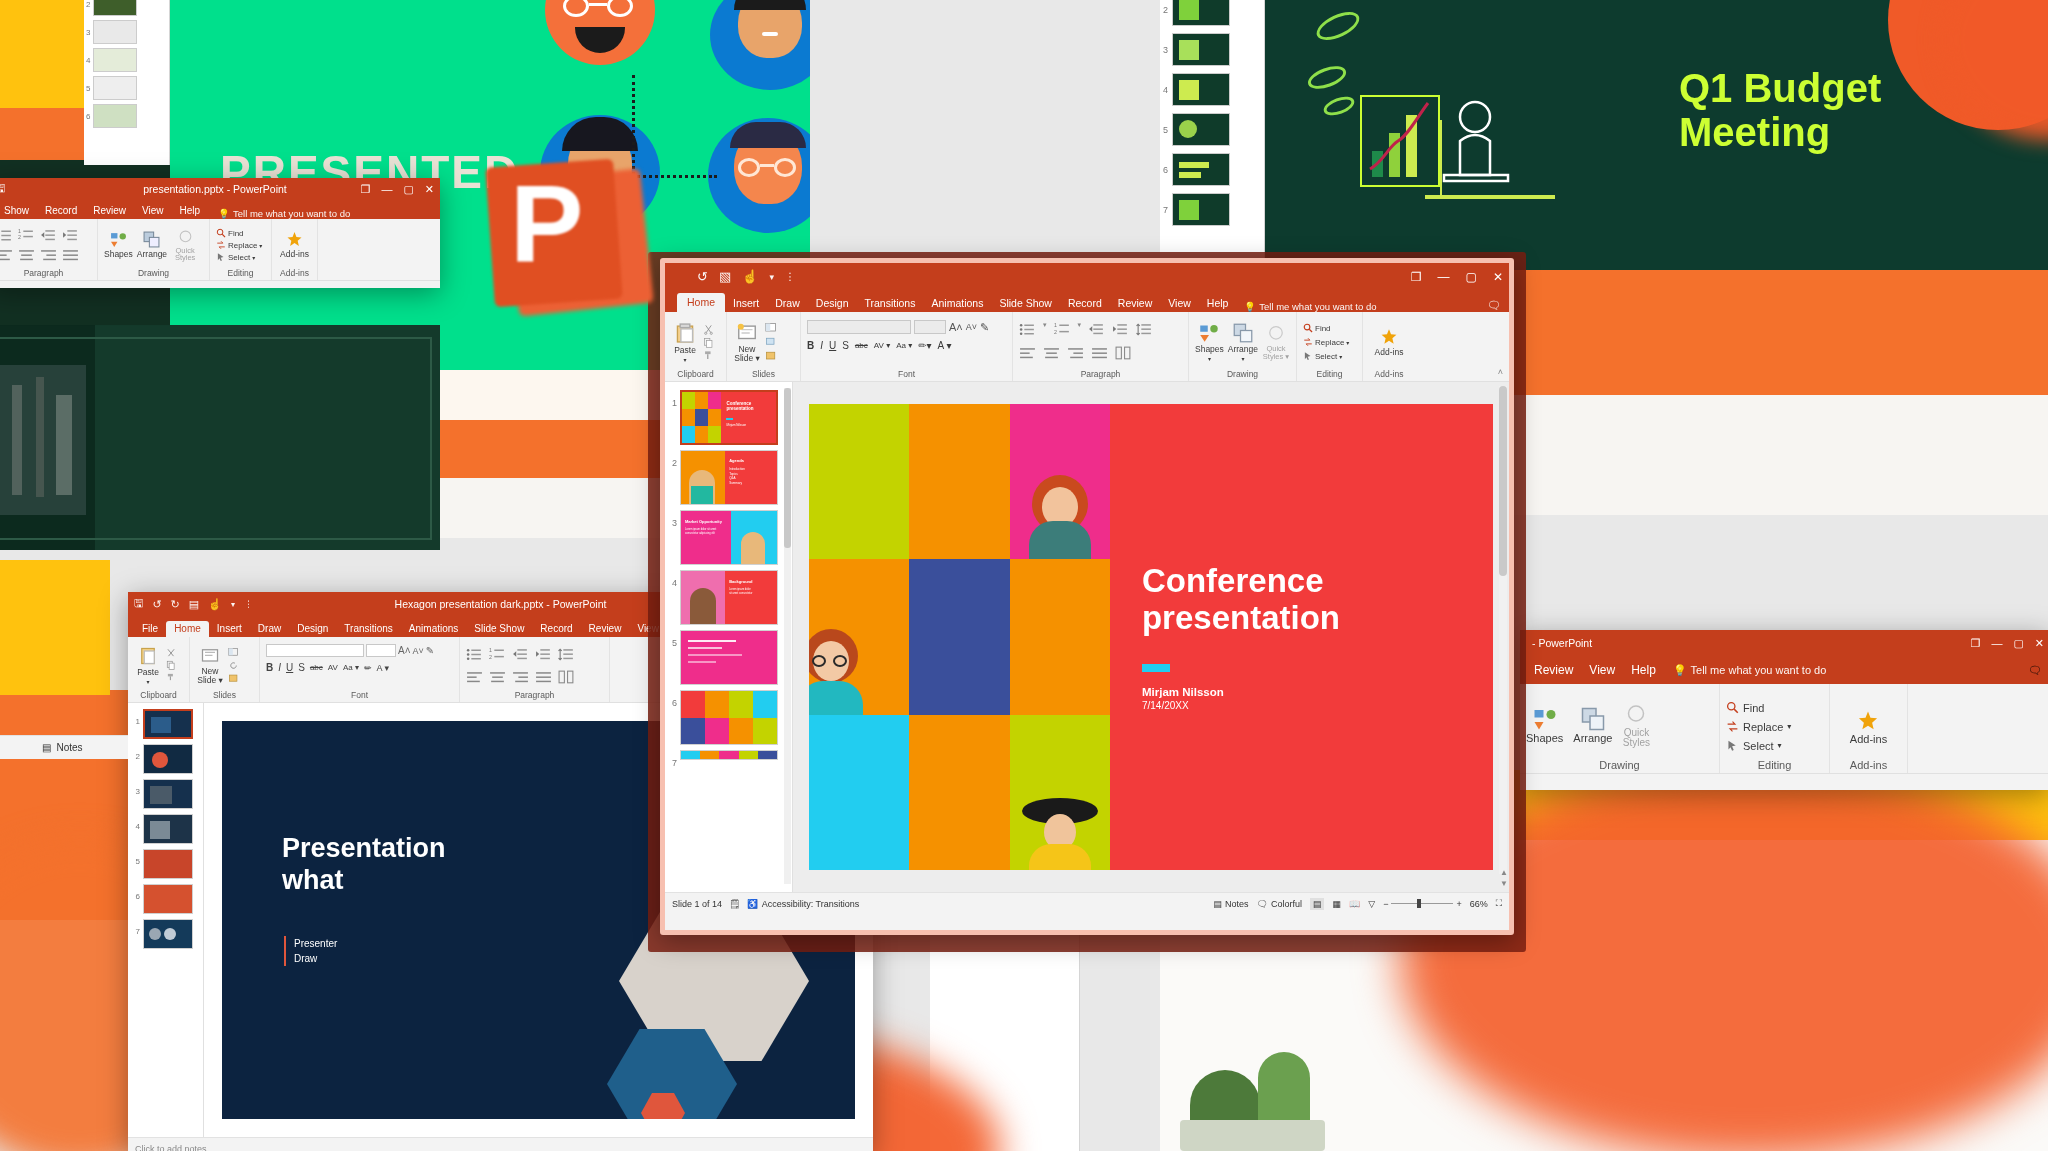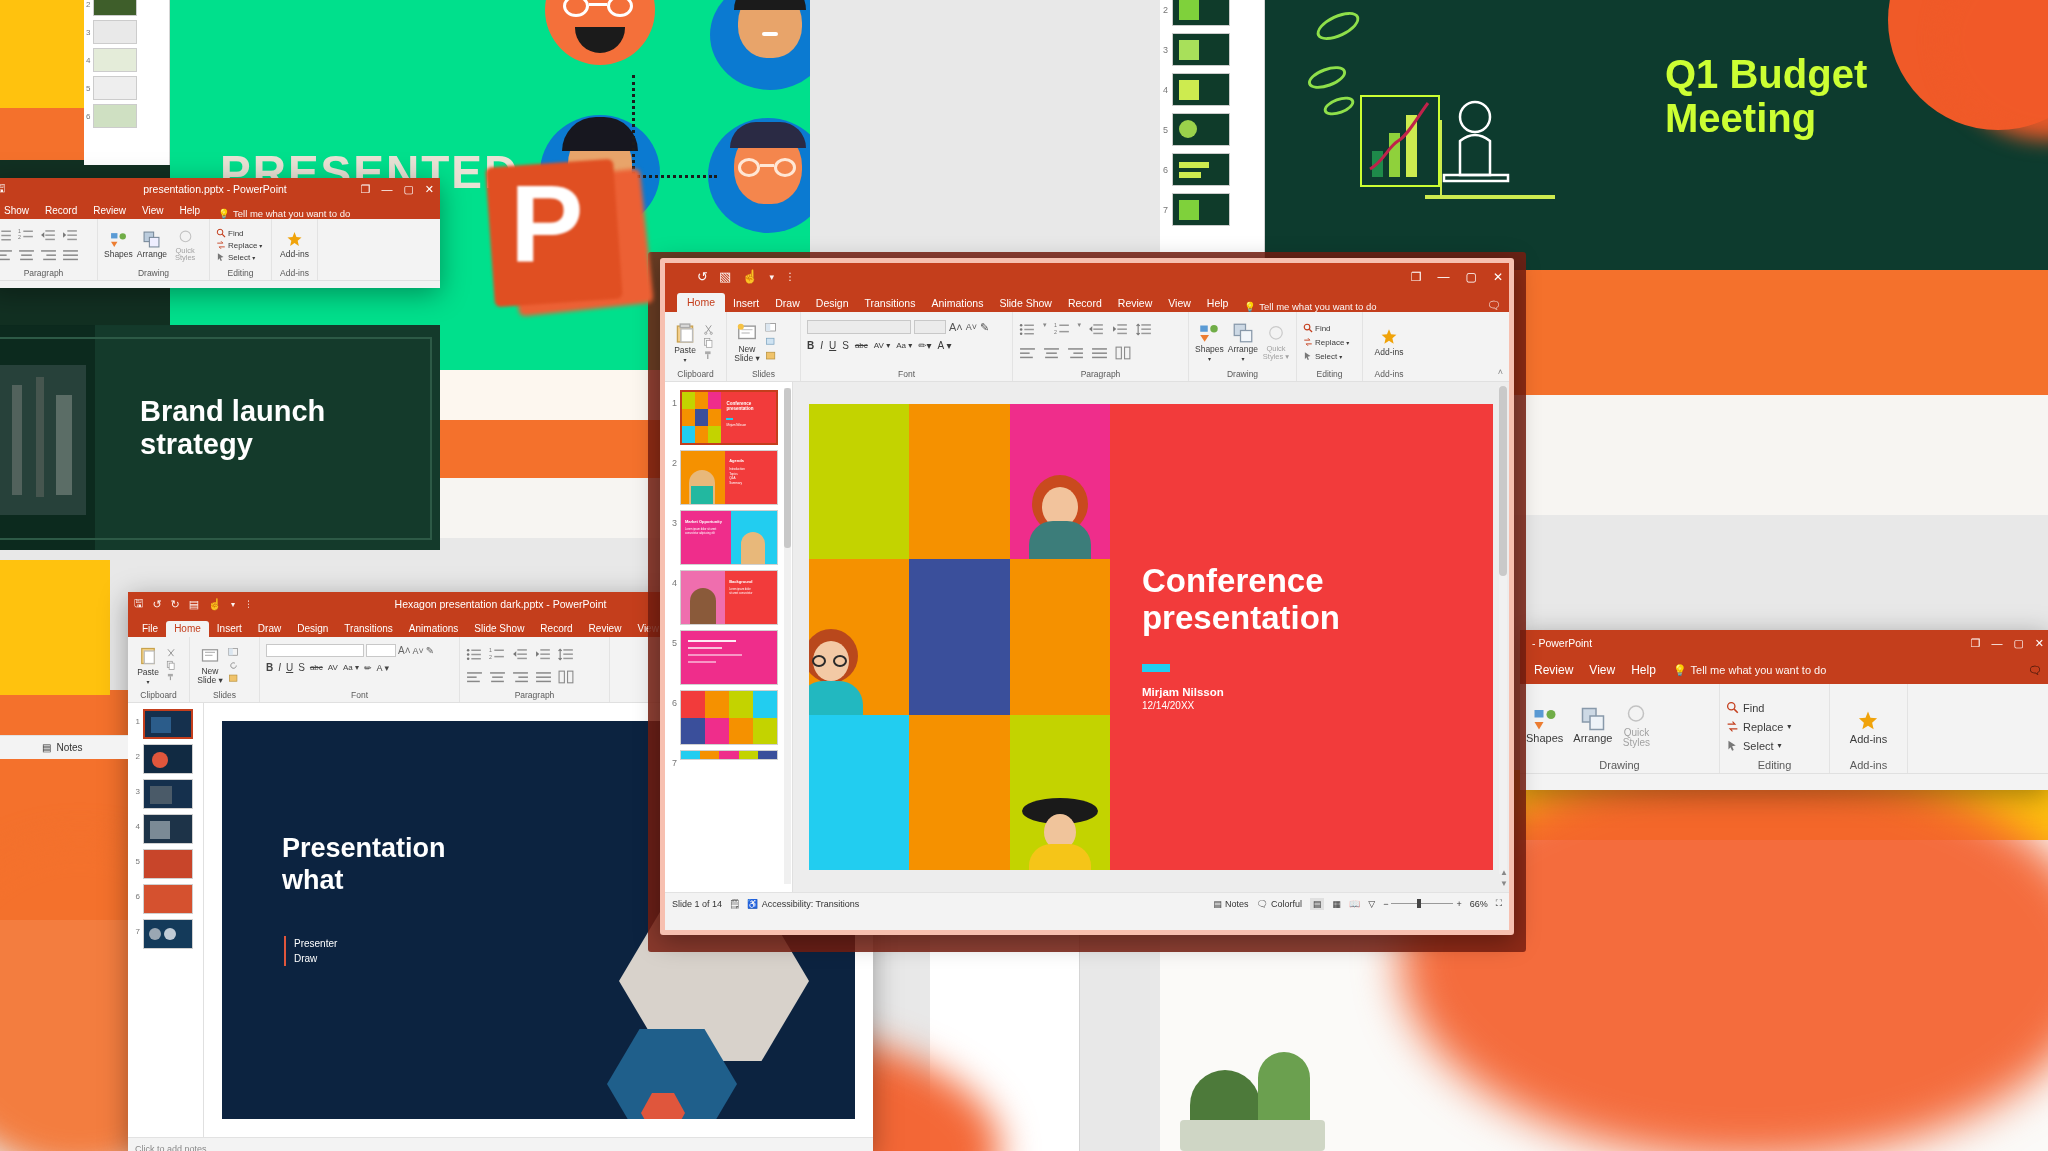--- a/index.html
+++ b/index.html
@@ -24,21 +24,21 @@
   }
   .av { position:absolute; }
   .dots { position:absolute; border-top:3px dotted #1b1b1b; }
   .dotsv { position:absolute; border-left:3px dotted #1b1b1b; }
 
   
   .strip { background:#fff; border-right:1px solid #d5d5d5; overflow:hidden; }
 
   
   .q1 { background:#0d3b2e; overflow:hidden; }
-  .q1 h1 { margin:0; color:#ccff33; font-size:40px; font-weight:700; line-height:1.1; font-family:"Liberation Sans", sans-serif;}
+  .q1 h1 { margin:14px; color:#ccff33; font-size:40px; font-weight:700; line-height:1.1; font-family:"Liberation Sans", sans-serif;}
   .coin { position:absolute; border:3px solid #8fe04a; border-radius:50%; }
   .chartbox { position:absolute; border:2px solid #ccff33; }
 
   .bg-orange-band { background:#f4712c; }
   .bg-yellow-band { background:#ffc20e; }
   .bg-white-band { background:#f7f5f2; }
 
   
   .brandslide { background:#143a2b; overflow:hidden; }
   .brandslide .ttl { color:#fff; font-size:29px; font-weight:700; line-height:1.15; }
@@ -248,23 +248,20 @@
   <div class="abs bg-orange-band" style="left:0;top:690px;width:170px;height:230px;"></div>
   <div class="abs bg-yellow-band" style="left:0;top:560px;width:110px;height:135px;"></div>
 
   <div class="abs brandslide" style="left:-10px;top:325px;width:450px;height:225px;">
     <div style="position:absolute;left:0;top:0;width:105px;height:100%;background:#0c2a1e;"></div>
     <div style="position:absolute;left:10px;top:40px;width:86px;height:150px;background:#27413a;"></div>
     <div style="position:absolute;left:22px;top:60px;width:10px;height:110px;background:#52625c;"></div>
     <div style="position:absolute;left:46px;top:52px;width:8px;height:120px;background:#46564f;"></div>
     <div style="position:absolute;left:66px;top:70px;width:16px;height:100px;background:#5b6d66;"></div>
     <div style="position:absolute;left:3px;top:12px;right:8px;bottom:10px;border:2px solid #2d5a46;"></div>
-    <div class="ttl" style="position:absolute;left:150px;top:70px;">
-      <span>Brand launch</span><br><span>strategy</span>
-    </div>
   </div>
 
   <div class="abs" style="left:1160px;top:840px;width:888px;height:311px;background:#fbfaf8;"></div>
   <div class="abs" style="left:1180px;top:1000px;width:260px;height:151px;">
     <div style="position:absolute;left:10px;top:70px;width:70px;height:60px;background:#4d7a3a;border-radius:35px 35px 6px 6px;"></div>
     <div style="position:absolute;left:78px;top:52px;width:52px;height:82px;background:#6ba04f;border-radius:26px 26px 6px 6px;"></div>
     <div style="position:absolute;left:0;top:120px;width:145px;height:31px;background:#cfd6c5;border-radius:4px;"></div>
   </div>
 
   <div class="abs strip" style="left:930px;top:430px;width:150px;height:721px;">
@@ -1176,21 +1173,21 @@
                 <div style="position:absolute;left:50%;transform:translateX(-50%);bottom:0;width:62px;height:26px;border-radius:22px 22px 0 0;background:#f5c518;"></div>
               </div>
             </div>
           </div>
           <div class="cright">
             <h2>
               <span>Conference</span><br><span>presentation</span>
             </h2>
             <div class="cyanbar"></div>
             <div class="pname">Mirjam Nilsson</div>
-            <div class="pdate">12/14/20XX</div>
+            <div class="pdate">7/14/20XX</div>
           </div>
         </div>
       </div>
       <div style="position:absolute;right:2px;top:4px;width:8px;bottom:18px;background:#f1f1f1;">
         <div style="width:8px;height:190px;background:#c9c9c9;border-radius:4px;"></div>
       </div>
       <div style="position:absolute;right:1px;bottom:4px;display:flex;flex-direction:column;gap:2px;color:#888;font-size:8px;">
         <span>▲</span>
         <span>▼</span>
       </div>

